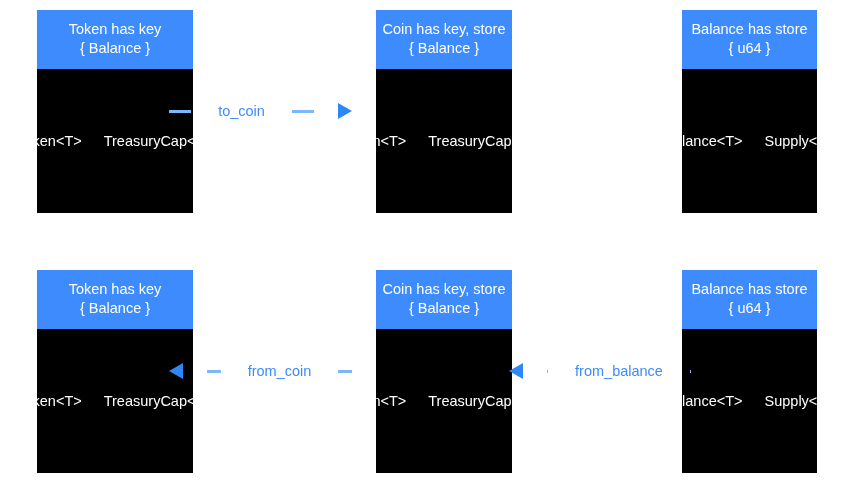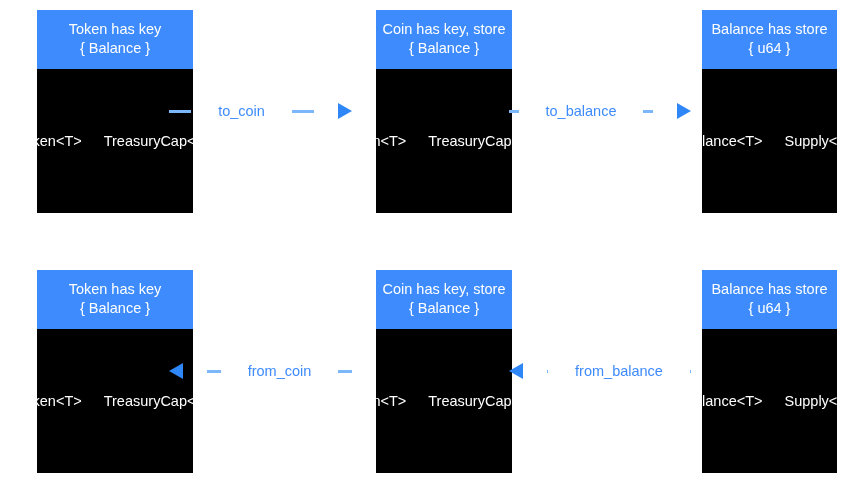--- a/index.html
+++ b/index.html
@@ -50,21 +50,21 @@
   .node-body .row {
     text-align: center;
     white-space: nowrap;
   }
 
   
   .n-r1 { top: 10px; height: 203px; }
   .n-r2 { top: 270px; height: 203px; }
   .col-left   { left: 13px;  width: 156px; }
   .col-mid    { left: 352px; width: 136px; }
-  .col-right  { left: 678px; width: 135px; }
+  .col-right  { left: 658px; width: 135px; }
 
   
   .edge {
     position: absolute;
     height: 26px;
     display: flex;
     align-items: center;
     pointer-events: none;
     gap: 24px;
   }
@@ -127,26 +127,20 @@
     </div>
   </div>
 
   <div class="edge edge-r1a">
     <div class="line"></div>
     <div class="elabel">to_coin</div>
     <div class="line"></div>
     <div class="arrowhead arrow-right"></div>
   </div>
 
-  <div class="edge edge-r1b">
-    <div class="line"></div>
-    <div class="elabel">to_balance</div>
-    <div class="line"></div>
-    <div class="arrowhead arrow-right"></div>
-  </div>
 
   <div class="node n-r2 col-left">
     <div class="node-header">Token has key
 { Balance }</div>
     <div class="node-body">
       <div class="row">Token&lt;T&gt;</div>
       <div class="row">TreasuryCap&lt;T&gt;</div>
     </div>
   </div>
 

